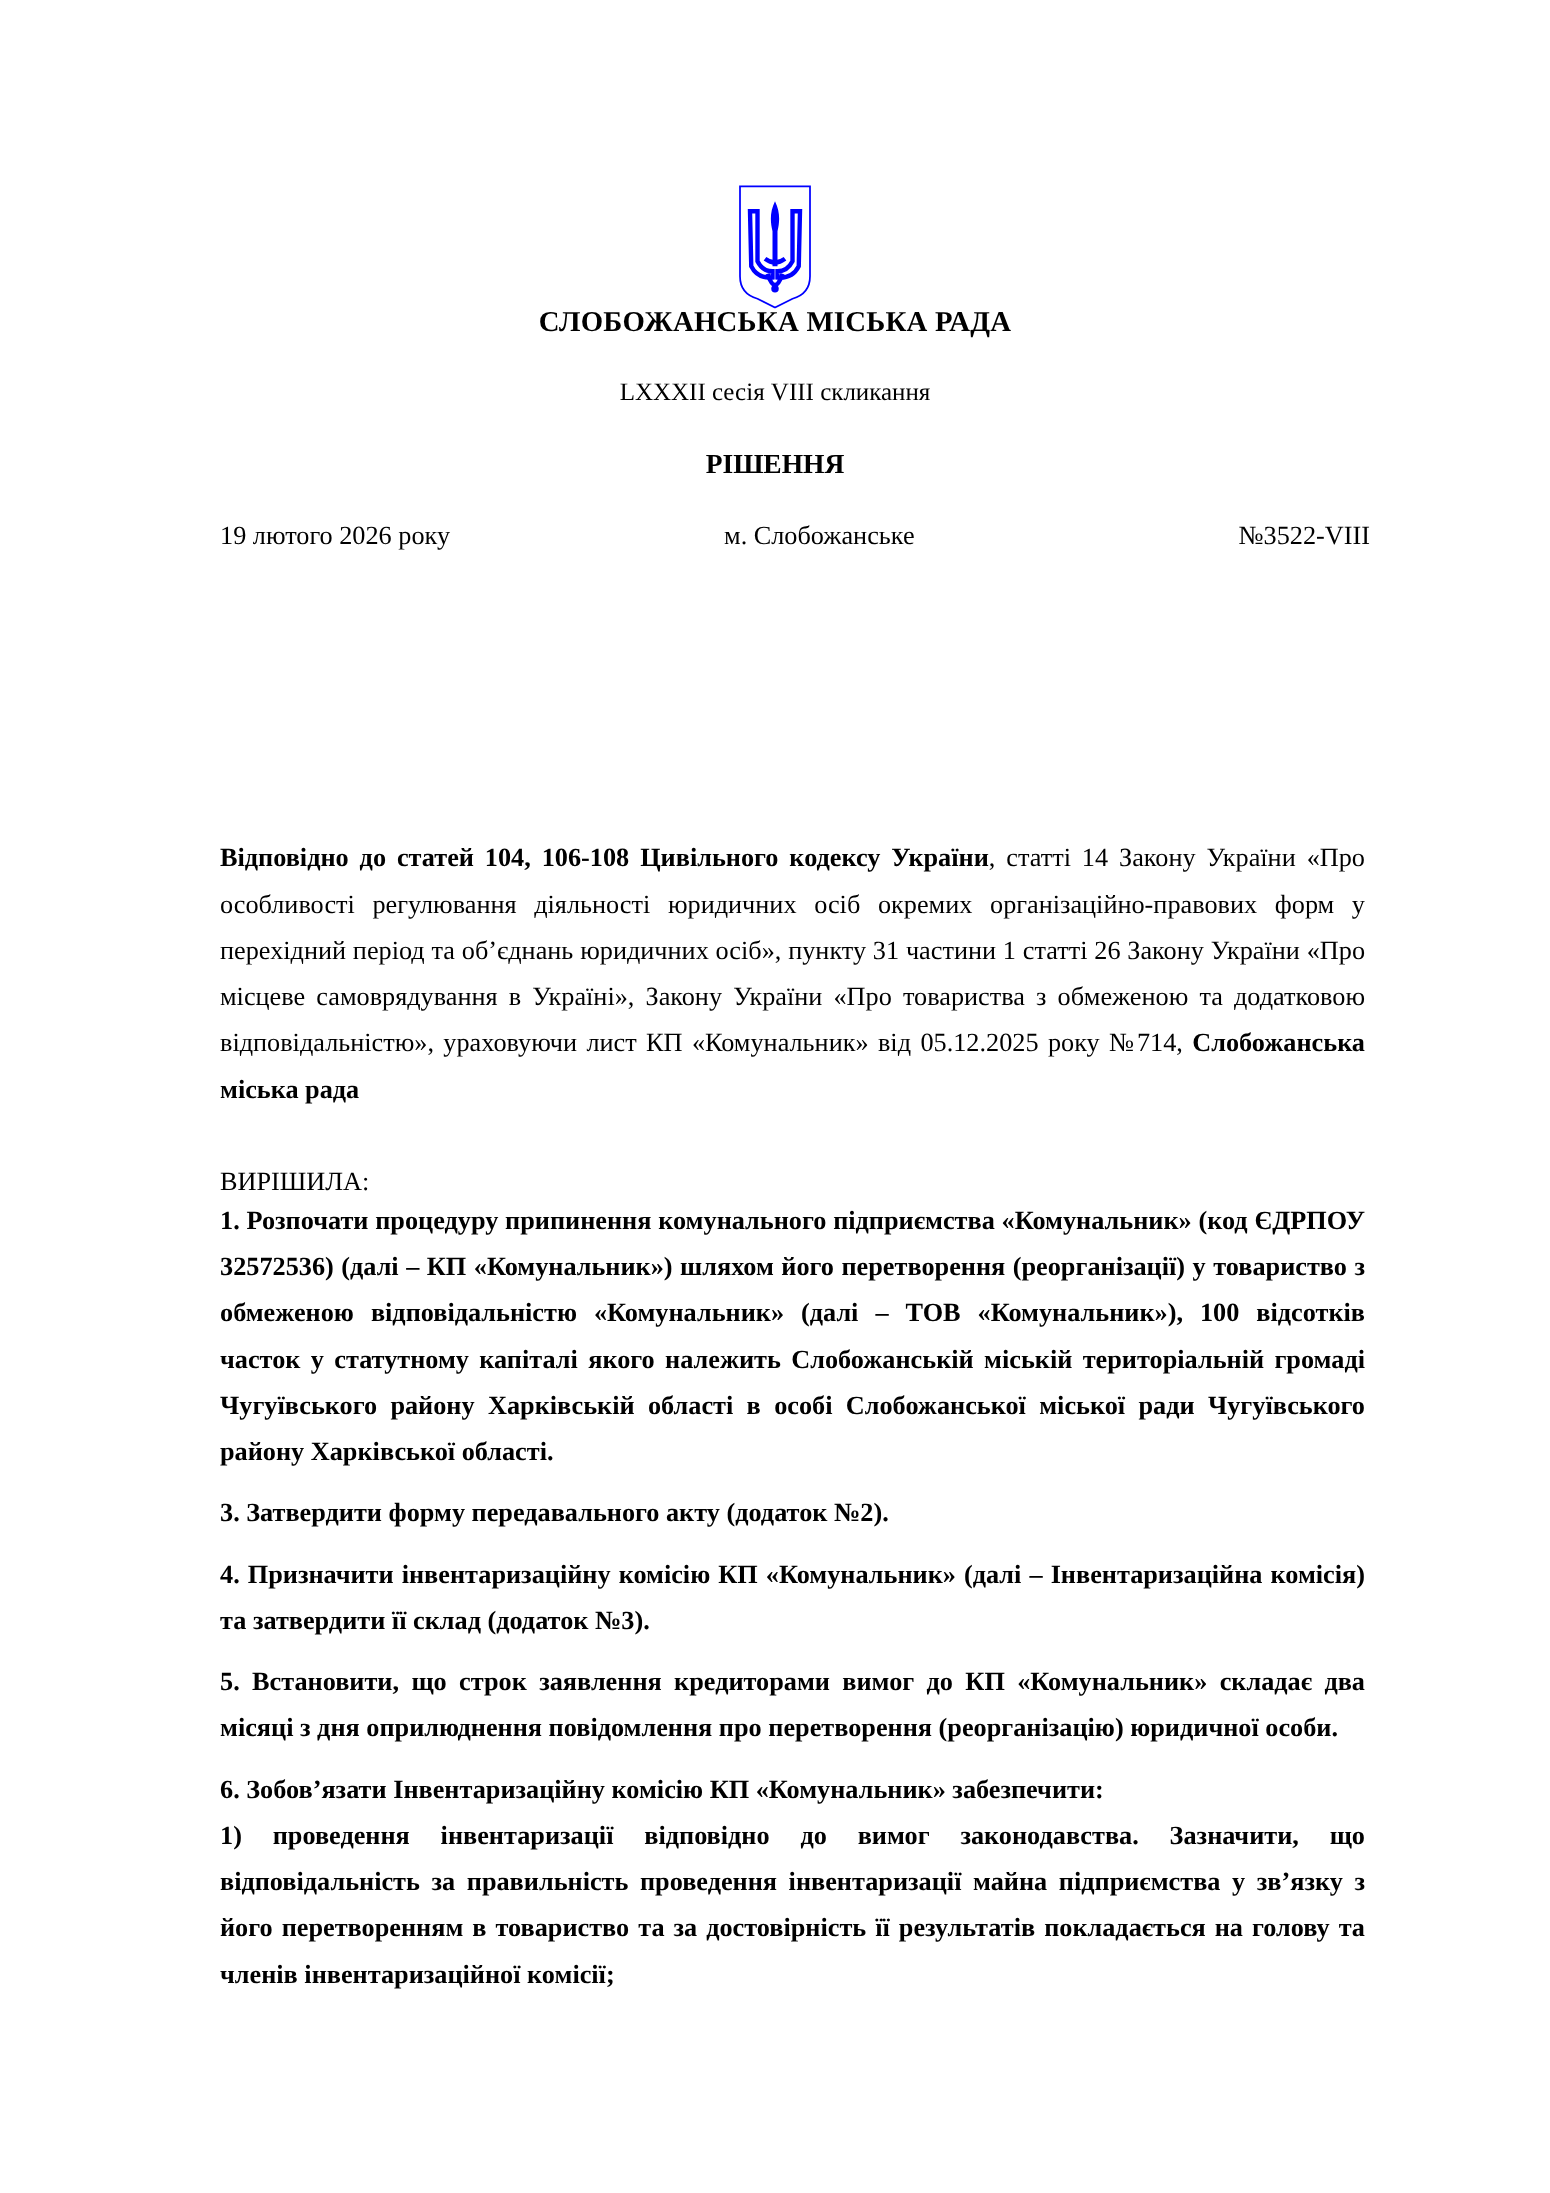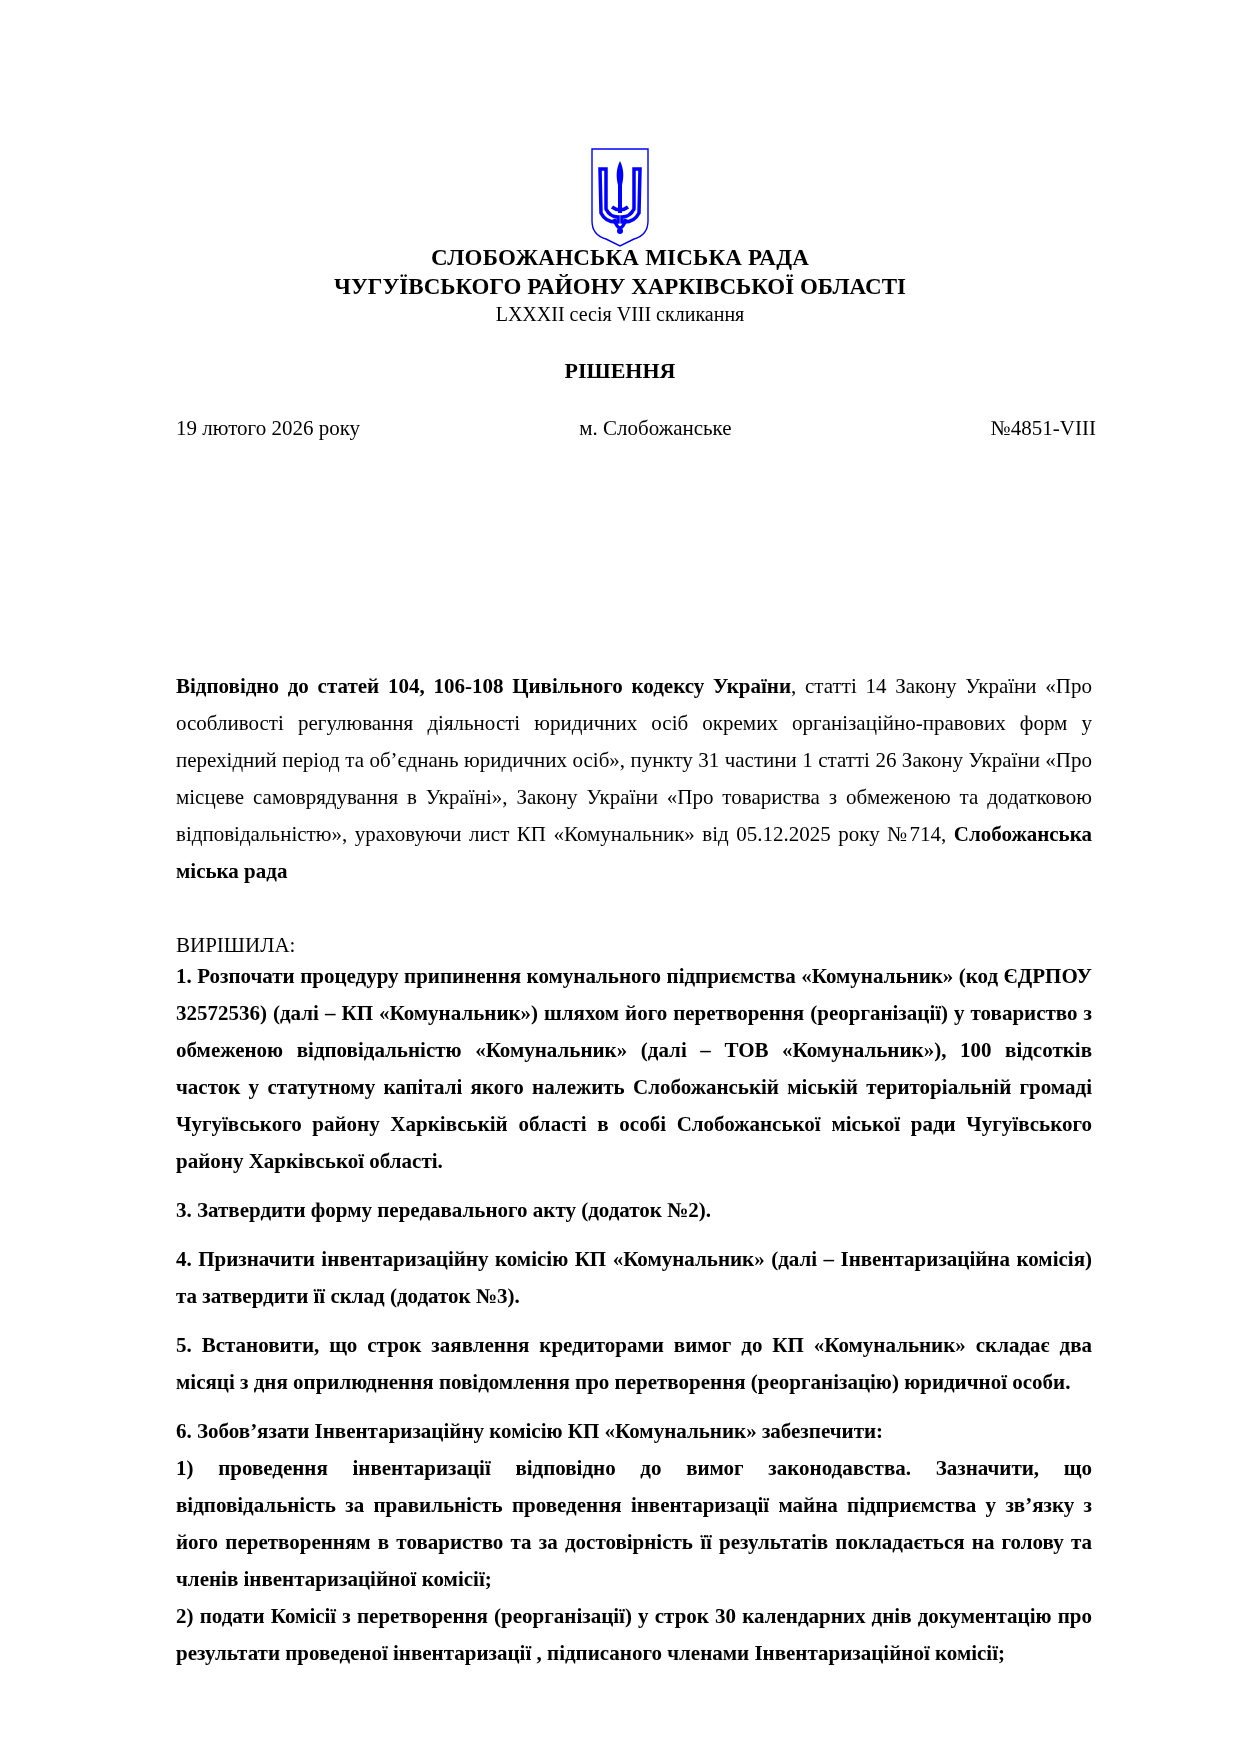--- a/index.html
+++ b/index.html
@@ -45,40 +45,38 @@
   <svg class="coat" viewBox="0 0 64 100">
     <path d="M4 2 H60 V74 Q60 88 46 92 L32 99 L18 92 Q4 88 4 74 Z" fill="none" stroke="#0000ff" stroke-width="1.4"></path>
     <path d="M32 14 C28 22 28 30 30 38 L30 66 L34 66 L34 38 C36 30 36 22 32 14 Z" fill="#0000ff"></path>
     <path d="M12 22 H18 V62 Q22 70 30 70 V75 Q18 76 13 66 Z" fill="none" stroke="#0000ff" stroke-width="3.5"></path>
     <path d="M52 22 H46 V62 Q42 70 34 70 V75 Q46 76 51 66 Z" fill="none" stroke="#0000ff" stroke-width="3.5"></path>
     <path d="M24 60 Q32 66 40 60 M26 72 Q32 90 38 72" fill="none" stroke="#0000ff" stroke-width="3.5"></path>
     <circle cx="32" cy="84" r="3" fill="#0000ff"></circle>
   </svg>
 
   <div class="center hdr1">СЛОБОЖАНСЬКА  МІСЬКА  РАДА</div>
-  <div class="center hdr2">ЧУГУЇВСЬКОГО РАЙОНУ ХАРКІВСЬКОЇ ОБЛАСТІ</div>
   <div class="center hdr4">РІШЕННЯ</div>
   <div class="center hdr3">LXXXII сесія VIII скликання</div>
 
   <div class="dateline">
     <span>19 лютого 2026 року</span>
     <span style="margin-left:-40px">м. Слобожанське</span>
-    <span>№4851-VIII</span>
+    <span>№3522-VIII</span>
   </div>
 
 
   <div class="body pre">
     <span class="b">Відповідно до статей 104, 106-108 Цивільного кодексу України</span><span>, статті 14 Закону України «Про особливості регулювання діяльності юридичних осіб окремих організаційно-правових форм у перехідний період та об’єднань юридичних осіб», пункту 31 частини 1 статті 26 Закону України «Про місцеве самоврядування в Україні», Закону України «Про товариства з обмеженою та додатковою відповідальністю», ураховуючи лист КП «Комунальник» від 05.12.2025 року №714, </span><span class="b">Слобожанська міська рада</span>
   </div>
 
   <div class="body decided">ВИРІШИЛА:</div>
 
   <div class="body items">
     <p>1. Розпочати процедуру припинення комунального підприємства «Комунальник» (код ЄДРПОУ 32572536) (далі – КП «Комунальник») шляхом його перетворення (реорганізації) у товариство з обмеженою відповідальністю «Комунальник» (далі – ТОВ «Комунальник»), 100 відсотків часток у статутному капіталі якого належить Слобожанській міській територіальній громаді Чугуївського району Харківській області в особі Слобожанської міської ради Чугуївського району Харківської області.</p>
     <p>3. Затвердити форму передавального акту (додаток №2).</p>
     <p>4. Призначити інвентаризаційну комісію КП «Комунальник» (далі – Інвентаризаційна комісія) та затвердити її склад (додаток №3).</p>
     <p>5. Встановити, що строк заявлення кредиторами вимог до КП «Комунальник» складає два місяці з дня оприлюднення повідомлення про перетворення (реорганізацію) юридичної особи.</p>
     <p class="tight">6. Зобов’язати Інвентаризаційну комісію КП «Комунальник» забезпечити:</p>
     <p class="tight">1) проведення інвентаризації відповідно до вимог законодавства. Зазначити, що відповідальність за правильність проведення інвентаризації майна підприємства у зв’язку з його перетворенням в товариство та за достовірність її результатів покладається на голову та членів інвентаризаційної комісії;</p>
-    <p class="tight">2) подати Комісії з перетворення (реорганізації) у строк 30 календарних днів документацію про результати проведеної інвентаризації , підписаного членами Інвентаризаційної комісії;</p>
   </div>
 
 </div>
 
 </body></html>

